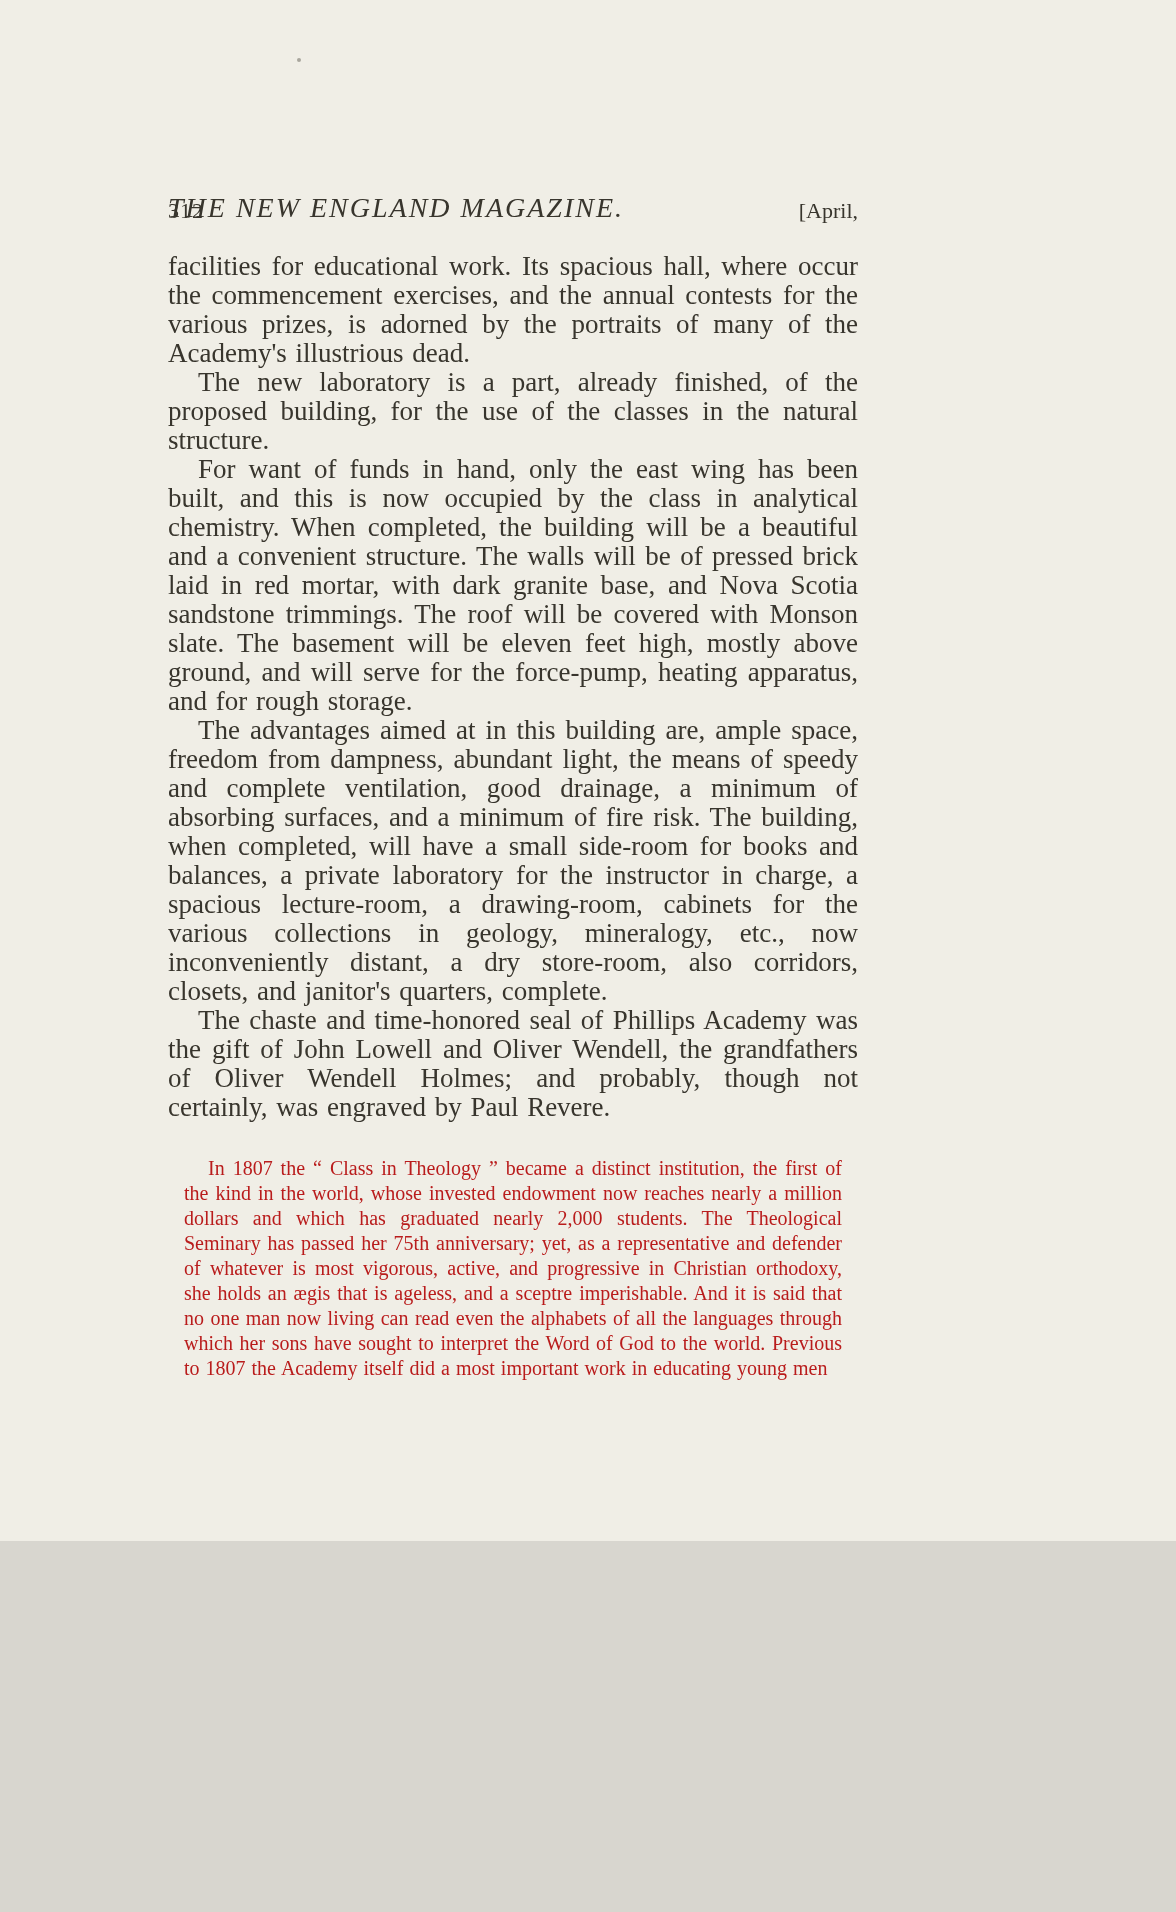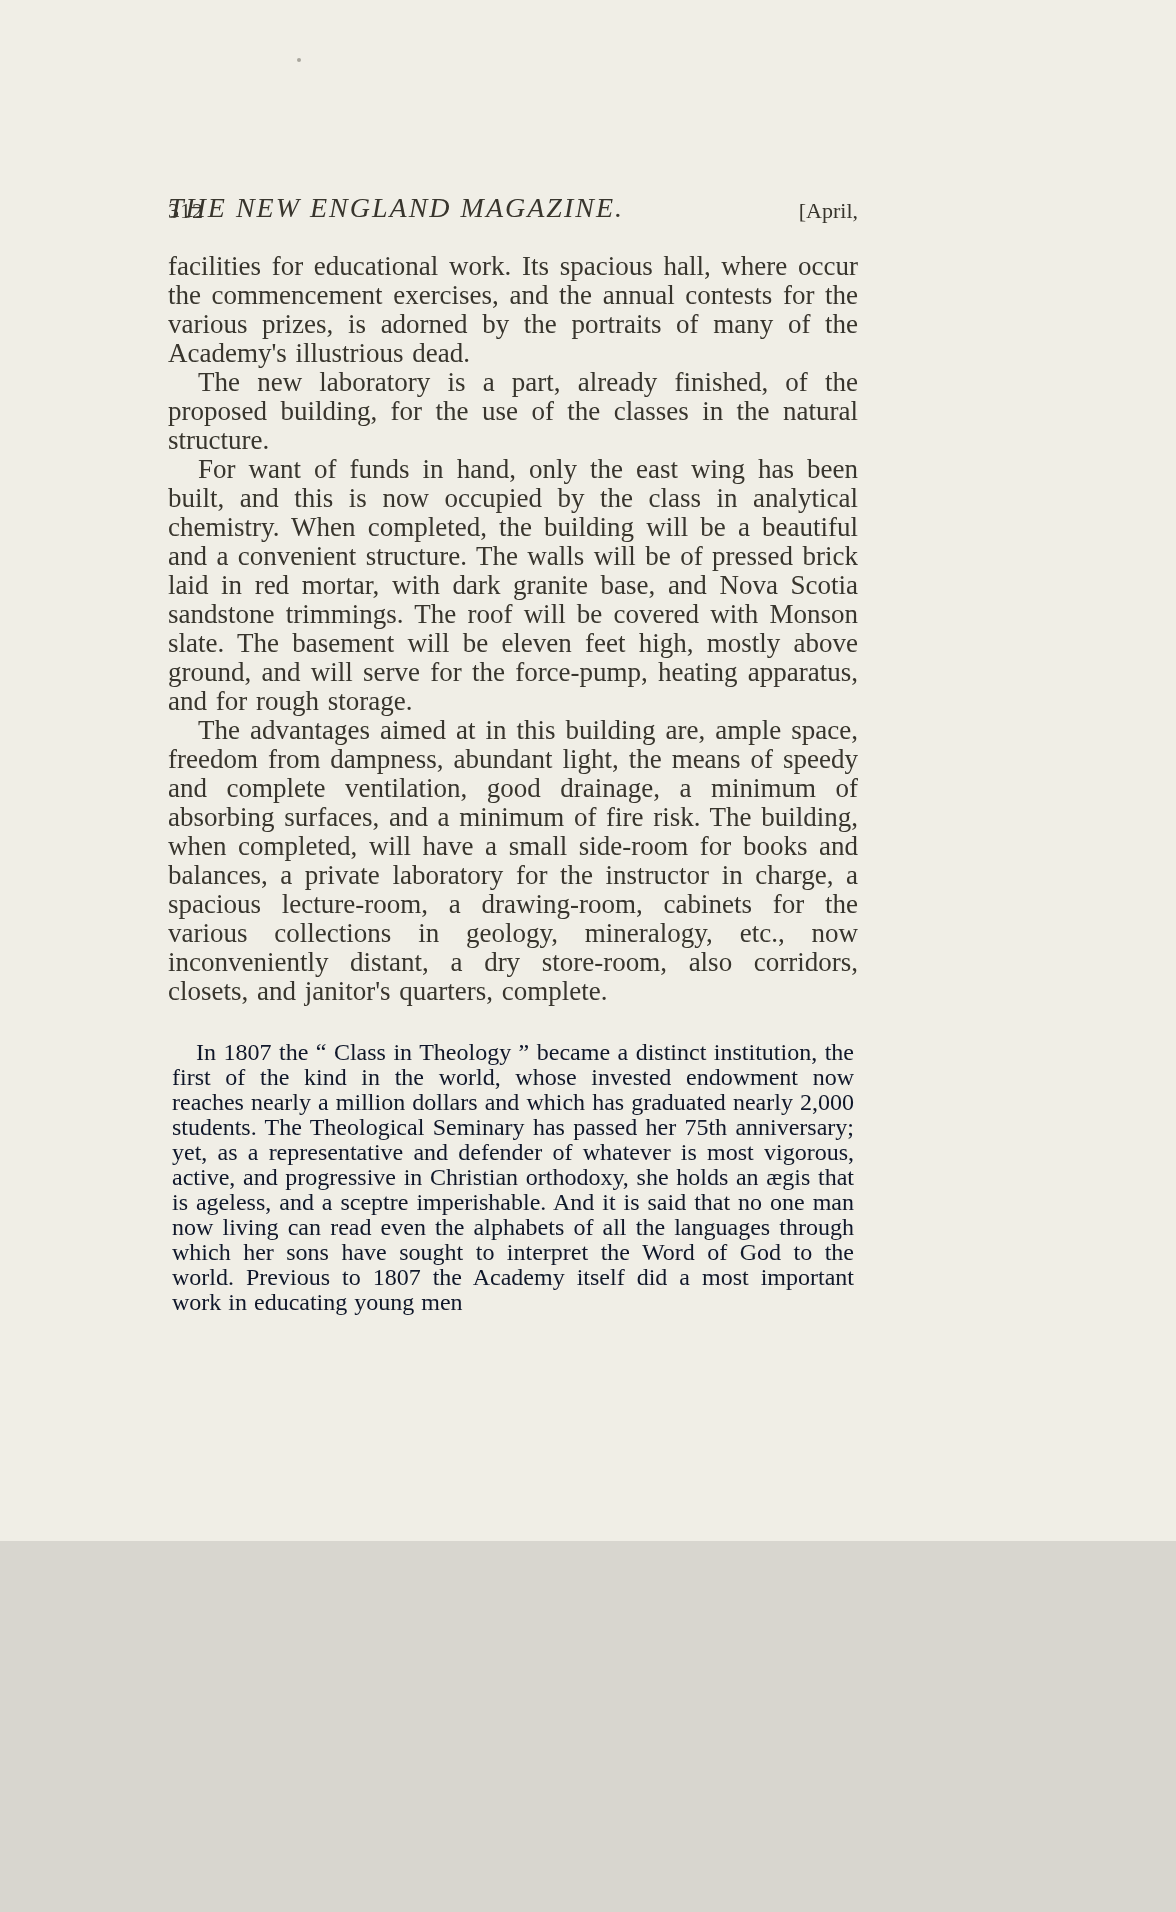--- a/index.html
+++ b/index.html
@@ -70,27 +70,27 @@
     text-indent: 30px;
     word-spacing: 2px;
   }
   .article-body p.no-indent {
     text-indent: 0;
   }
   .footnote {
     margin-top: 34px;
   }
   .footnote p {
-    margin: 4px;
+    margin: 16px;
     text-align: justify;
-    font-size: 24px;
+    font-size: 20px;
     line-height: 25px;
     text-indent: 24px;
     word-spacing: 1px;
-    color: #0f172a;
+    color: #b91c1c;
   }
 </style>
 </head>
 <body>
 
 <div class="page">
 
   <div class="scan-artifact"></div>
 
   <div class="content">
@@ -99,20 +99,21 @@
       <span class="page-number">312</span>
       <span class="running-title">THE NEW ENGLAND MAGAZINE.</span>
       <span class="issue-date">[April,</span>
     </div>
 
     <div class="article-body">
       <p class="no-indent">facilities for educational work.  Its spacious hall, where occur the commencement exercises, and the annual contests for the various prizes, is adorned by the portraits of many of the Academy's illustrious dead.</p>
       <p>The new laboratory is a part, already finished, of the proposed building, for the use of the classes in the natural structure.</p>
       <p>For want of funds in hand, only the east wing has been built, and this is now occupied by the class in analytical chemistry. When completed, the building will be a beautiful and a convenient structure.  The walls will be of pressed brick laid in red mortar, with dark granite base, and Nova Scotia sandstone trimmings. The roof will be covered with Monson slate.  The basement will be eleven feet high, mostly above ground, and will serve for the force-pump, heating apparatus, and for rough storage.</p>
       <p>The advantages aimed at in this building are, ample space, freedom from dampness, abundant light, the means of speedy and complete ventilation, good drainage, a minimum of absorbing surfaces, and a minimum of fire risk.  The building, when completed, will have a small side-room for books and balances, a private laboratory for the instructor in charge, a spacious lecture-room, a drawing-room, cabinets for the various collections in geology, mineralogy, etc., now inconveniently distant, a dry store-room, also corridors, closets, and janitor's quarters, complete.</p>
+      <p>The chaste and time-honored seal of Phillips Academy was the gift of John Lowell and Oliver Wendell, the grandfathers of Oliver Wendell Holmes; and probably, though not certainly, was engraved by Paul Revere.</p>
     </div>
 
     <div class="footnote">
       <p>In 1807 the “ Class in Theology ” became a distinct institution, the first of the kind in the world, whose invested endowment now reaches nearly a million dollars and which has graduated nearly 2,000 students.  The Theological Seminary has passed her 75th anniversary; yet, as a representative and defender of whatever is most vigorous, active, and progressive in Christian orthodoxy, she holds an ægis that is ageless, and a sceptre imperishable.  And it is said that no one man now living can read even the alphabets of all the languages through which her sons have sought to interpret the Word of God to the world.  Previous to 1807 the Academy itself did a most important work in educating young men</p>
     </div>
 
   </div>
 </div>
 
 </body></html>

